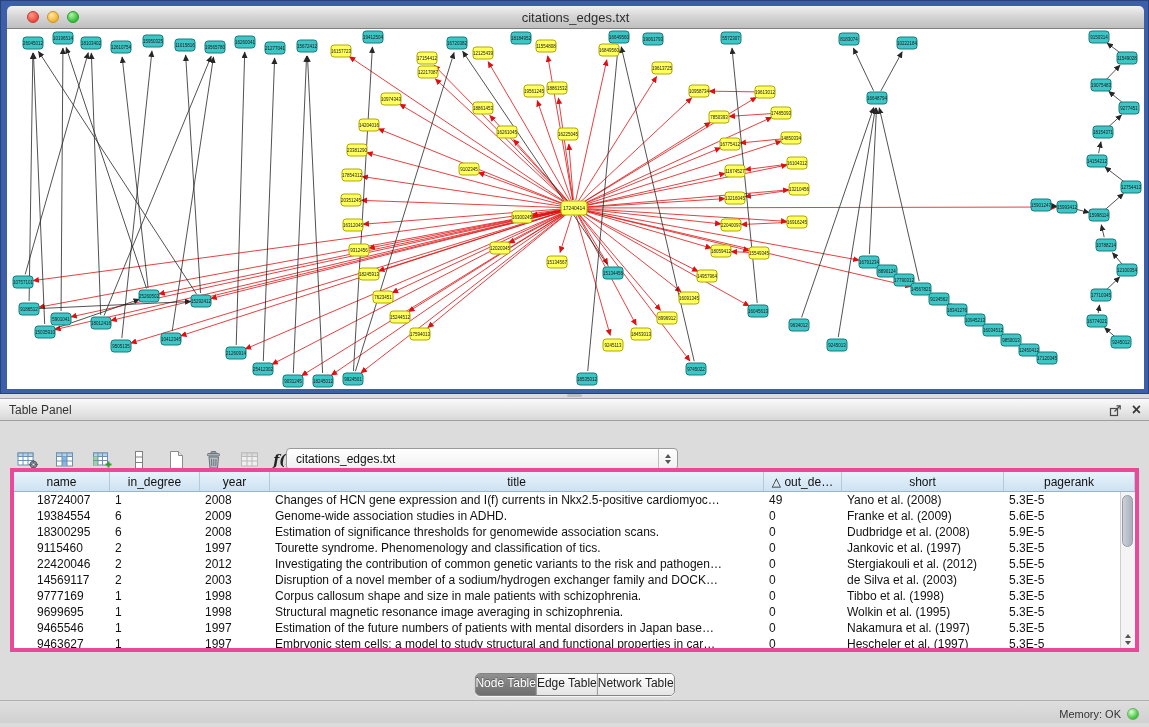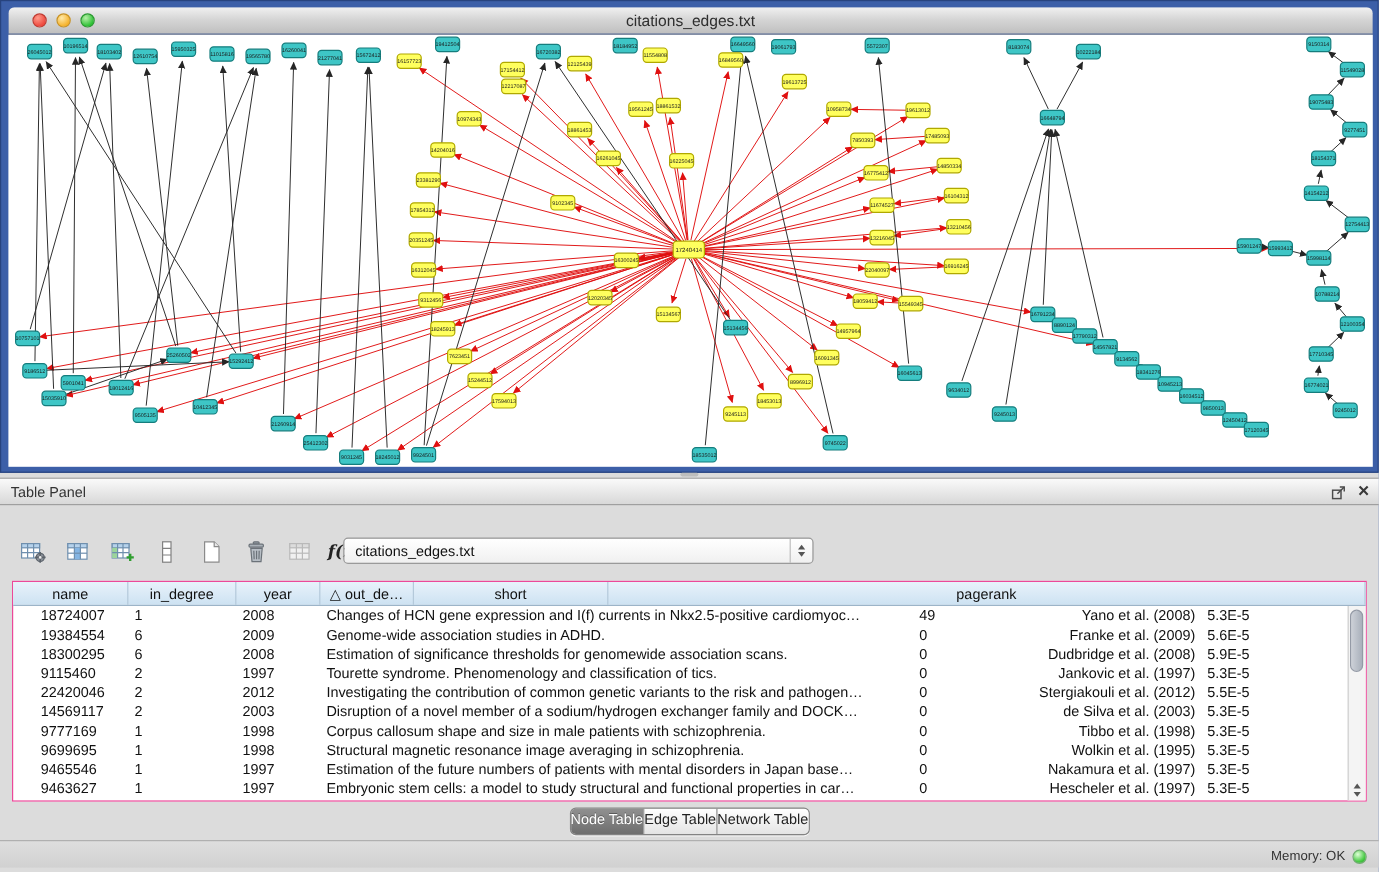--- a/index.html
+++ b/index.html
@@ -33,30 +33,30 @@
   .tool{width:24px;height:24px;display:flex;align-items:center;justify-content:center}
   .fx{font-family:"DejaVu Serif",serif;font-style:italic;font-weight:bold;font-size:14px;color:#222}
 
   .combo{position:absolute;left:286px;top:448px;width:392px;height:22px;box-sizing:border-box;
     background:linear-gradient(#ffffff,#f0f0f0);border:1px solid #9a9a9a;border-radius:4px;display:flex;align-items:center}
   .combo-text{flex:1;padding-left:9px;font-size:12px;color:#111;white-space:nowrap;overflow:hidden}
   .combo-btn{width:18px;align-self:stretch;border-left:1px solid #bdbdbd;display:flex;flex-direction:column;align-items:center;justify-content:center;gap:2px}
   .tri-up{width:0;height:0;border-left:3.5px solid transparent;border-right:3.5px solid transparent;border-bottom:4px solid #555}
   .tri-down{width:0;height:0;border-left:3.5px solid transparent;border-right:3.5px solid transparent;border-top:4px solid #555}
 
-  .table-box{position:absolute;left:10px;top:484px;width:1129px;height:184px;box-sizing:border-box;
-    background:#fff;border:1px solid #ec4899}
+  .table-box{position:absolute;left:10px;top:468px;width:1129px;height:184px;box-sizing:border-box;
+    background:#fff;border:4px solid #ec4899}
   .tb-header{display:flex;height:20px;background:linear-gradient(#e8f2fb,#cde2f2);border-bottom:1px solid #9cb4c8;box-sizing:border-box}
   .th{box-sizing:border-box;border-right:1px solid #b4c9da;font-size:12px;color:#111;
       display:flex;align-items:center;justify-content:center;white-space:nowrap;overflow:hidden}
   .tb-body{position:absolute;top:20px;left:0;right:15px;bottom:0;overflow:hidden}
   .tr{display:flex;height:16px}
   .td{box-sizing:border-box;padding:0 5px;font-size:12px;color:#111;line-height:16px;white-space:nowrap;overflow:hidden}
   .td.c0{padding-left:23px}
-  .td.c5{text-align:right}
+  .td.c5{text-align:left}
   .c0{width:96px}.c1{width:90px}.c2{width:70px}.c3{width:494px}.c4{width:78px}.c5{width:162px}.c6{flex:1 1 auto}
   .scrollbar{position:absolute;top:20px;right:0;bottom:0;width:15px;box-sizing:border-box;
     background:#f4f4f4;border-left:1px solid #cfcfcf}
   .sb-thumb{position:absolute;left:1px;top:3px;width:11px;height:52px;box-sizing:border-box;
     background:linear-gradient(90deg,#cdd1d8,#a9b0bb);border:1px solid #949aa6;border-radius:6px}
   .sb-arrows{position:absolute;bottom:3px;left:0;right:0;display:flex;flex-direction:column;align-items:center;gap:3px}
 
   .tabs{position:absolute;top:673px;left:50%;transform:translateX(-50%);display:flex;height:21px;
     border:1px solid #838383;border-radius:5px;overflow:hidden;box-shadow:0 1px 0 rgba(255,255,255,.7)}
   .tab{padding:0 0;font-size:12px;line-height:19px;color:#222;background:linear-gradient(#ffffff,#e4e4e4);border-left:1px solid #9a9a9a}
@@ -762,20 +762,21 @@
     <span class="tri-up"></span>
       <span class="tri-down"></span>
   </span>
 </div>
 
 <div class="table-box">
   <div class="tb-header" id="thead-row">
       <div class="th c0">name</div>
       <div class="th c1">in_degree</div>
       <div class="th c2">year</div>
+      <div class="th c3">title</div>
       <div class="th c4">△ out_de…</div>
       <div class="th c5">short</div>
       <div class="th c6">pagerank</div>
     </div>
   <div class="tb-body" id="tbody">
       <div class="tr">
         <div class="td c0">18724007</div>
         <div class="td c1">1</div>
         <div class="td c2">2008</div>
         <div class="td c3">Changes of HCN gene expression and I(f) currents in Nkx2.5-positive cardiomyoc…</div>

